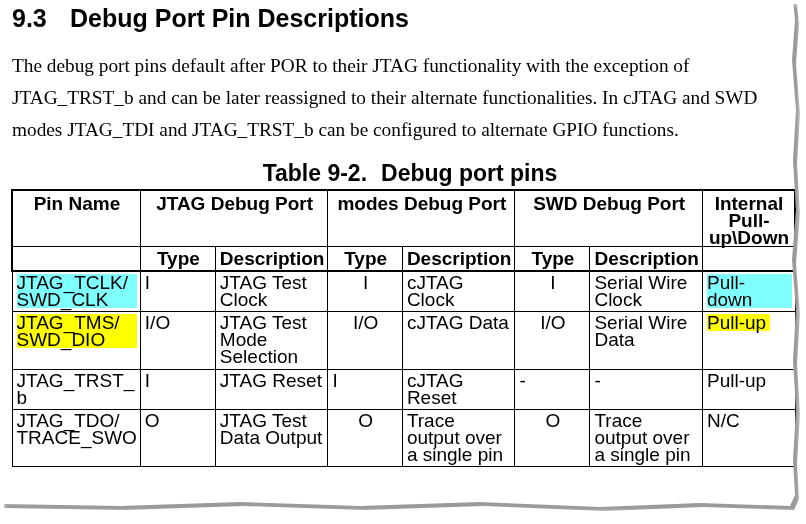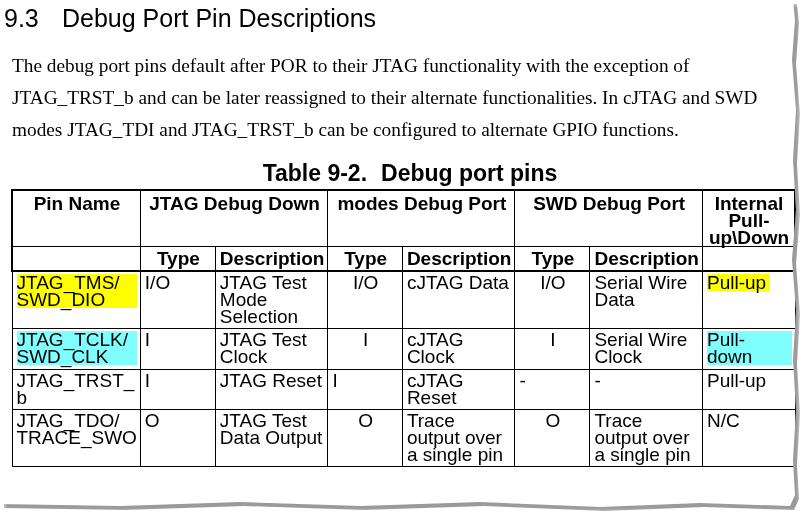--- a/index.html
+++ b/index.html
@@ -1,21 +1,21 @@
 <!DOCTYPE html>
 <html><head>
 <meta charset="utf-8">
 <style>
   html,body{margin:0;padding:0;}
   body{width:806px;height:524px;background:#ffffff;position:relative;overflow:hidden;font-family:"Liberation Sans",sans-serif;color:#000;}
   .page{position:absolute;left:0;top:0;width:796px;height:508px;background:#fff;
     clip-path:polygon(0 0,793px 0,795px 20px,792px 60px,796px 110px,793px 160px,796px 210px,792px 260px,796px 310px,793px 360px,796px 410px,793px 460px,795px 495px,790px 506px,700px 503px,600px 507px,480px 502px,360px 506px,240px 502px,120px 506px,0 504px);}
   .shadow{position:absolute;left:4px;top:4px;width:796px;height:508px;background:#9a9a9a;filter:blur(2px);
     clip-path:polygon(0 0,793px 0,795px 20px,792px 60px,796px 110px,793px 160px,796px 210px,792px 260px,796px 310px,793px 360px,796px 410px,793px 460px,795px 495px,790px 506px,700px 503px,600px 507px,480px 502px,360px 506px,240px 502px,120px 506px,0 504px);}
-  .heading{position:absolute;left:4px;top:4px;font-size:25px;font-weight:normal;white-space:nowrap;}
+  .heading{position:absolute;left:12px;top:4px;font-size:25px;font-weight:bold;white-space:nowrap;}
   .heading .num{display:inline-block;width:58px;}
   .para{position:absolute;left:12px;top:50px;width:760px;font-family:"Liberation Serif",serif;font-size:19.3px;line-height:32px;}
   .caption{position:absolute;left:12px;width:796px;top:160px;text-align:center;font-size:23px;font-weight:bold;white-space:nowrap;}
   .caption .sp{display:inline-block;width:14px;}
   table{position:absolute;left:11px;top:189px;border-collapse:collapse;font-size:19px;table-layout:fixed;}
   td,th{border:1px solid #000;vertical-align:top;padding:2px 3px 0 4px;line-height:17px;}
   th{font-weight:bold;text-align:center;padding-top:4px;}
   thead tr.top th{border-top:2px solid #000;}
   thead tr.sub th{border-bottom:2px solid #000;padding-top:3px;margin-top:11px;}
   thead th:first-child{border-left:2px solid #000;}
@@ -47,56 +47,56 @@
         <col style="width:96px">
       <col style="width:96px">
         <col style="width:96px">
         <col style="width:97px">
       <col style="width:96px">
         <col style="width:96px">
     </colgroup>
     <thead>
       <tr class="top" style="height:42px">
         <th>Pin Name</th>
-        <th colspan="2">JTAG Debug Down</th>
+        <th colspan="2">JTAG Debug Port</th>
         <th colspan="2">modes Debug Port</th>
         <th colspan="2">SWD Debug Port</th>
         <th>Internal Pull-up\Down</th>
       </tr>
       <tr class="sub" style="height:24px">
         <th></th>
         <th>Type</th>
         <th>Description</th>
         <th>Type</th>
         <th>Description</th>
         <th>Type</th>
         <th>Description</th>
         <th></th>
       </tr>
     </thead>
     <tbody>
+      <tr style="height:41px">
+        <td><span class="hl-c">JTAG_TCLK/ SWD_CLK</span></td>
+        <td>I</td>
+        <td>JTAG Test Clock</td>
+        <td class="c">I</td>
+        <td>cJTAG Clock</td>
+        <td class="c">I</td>
+        <td>Serial Wire Clock</td>
+        <td><span class="hl-c">Pull-down</span></td>
+      </tr>
       <tr style="height:58px">
         <td><span class="hl-y">JTAG_TMS/ SWD_DIO</span></td>
         <td>I/O</td>
         <td>JTAG Test Mode Selection</td>
         <td class="c">I/O</td>
         <td>cJTAG Data</td>
         <td class="c">I/O</td>
         <td>Serial Wire Data</td>
         <td><span class="hl-y">Pull-up</span></td>
-      </tr>
-      <tr style="height:41px">
-        <td><span class="hl-c">JTAG_TCLK/ SWD_CLK</span></td>
-        <td>I</td>
-        <td>JTAG Test Clock</td>
-        <td class="c">I</td>
-        <td>cJTAG Clock</td>
-        <td class="c">I</td>
-        <td>Serial Wire Clock</td>
-        <td><span class="hl-c">Pull-down</span></td>
       </tr>
       <tr style="height:40px">
         <td style="word-break:break-all">JTAG_TRST_ b</td>
         <td>I</td>
         <td>JTAG Reset</td>
         <td>I</td>
         <td>cJTAG Reset</td>
         <td>-</td>
         <td>-</td>
         <td>Pull-up</td>

